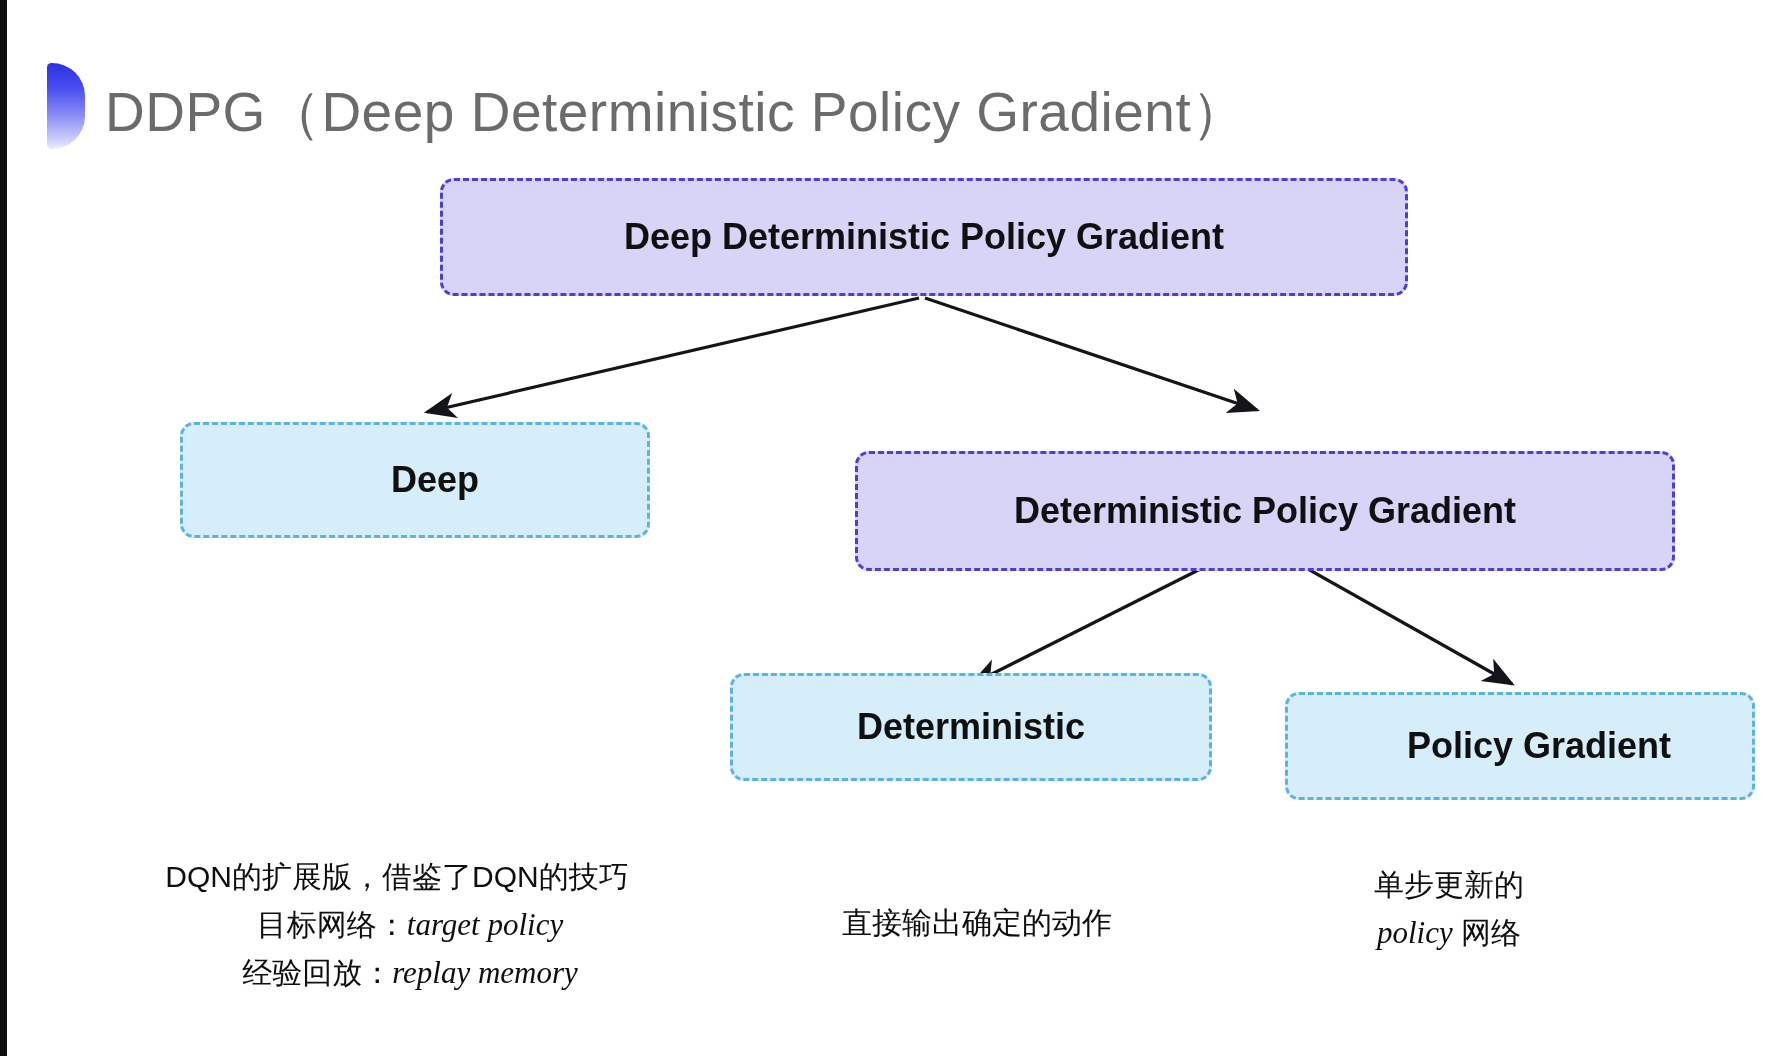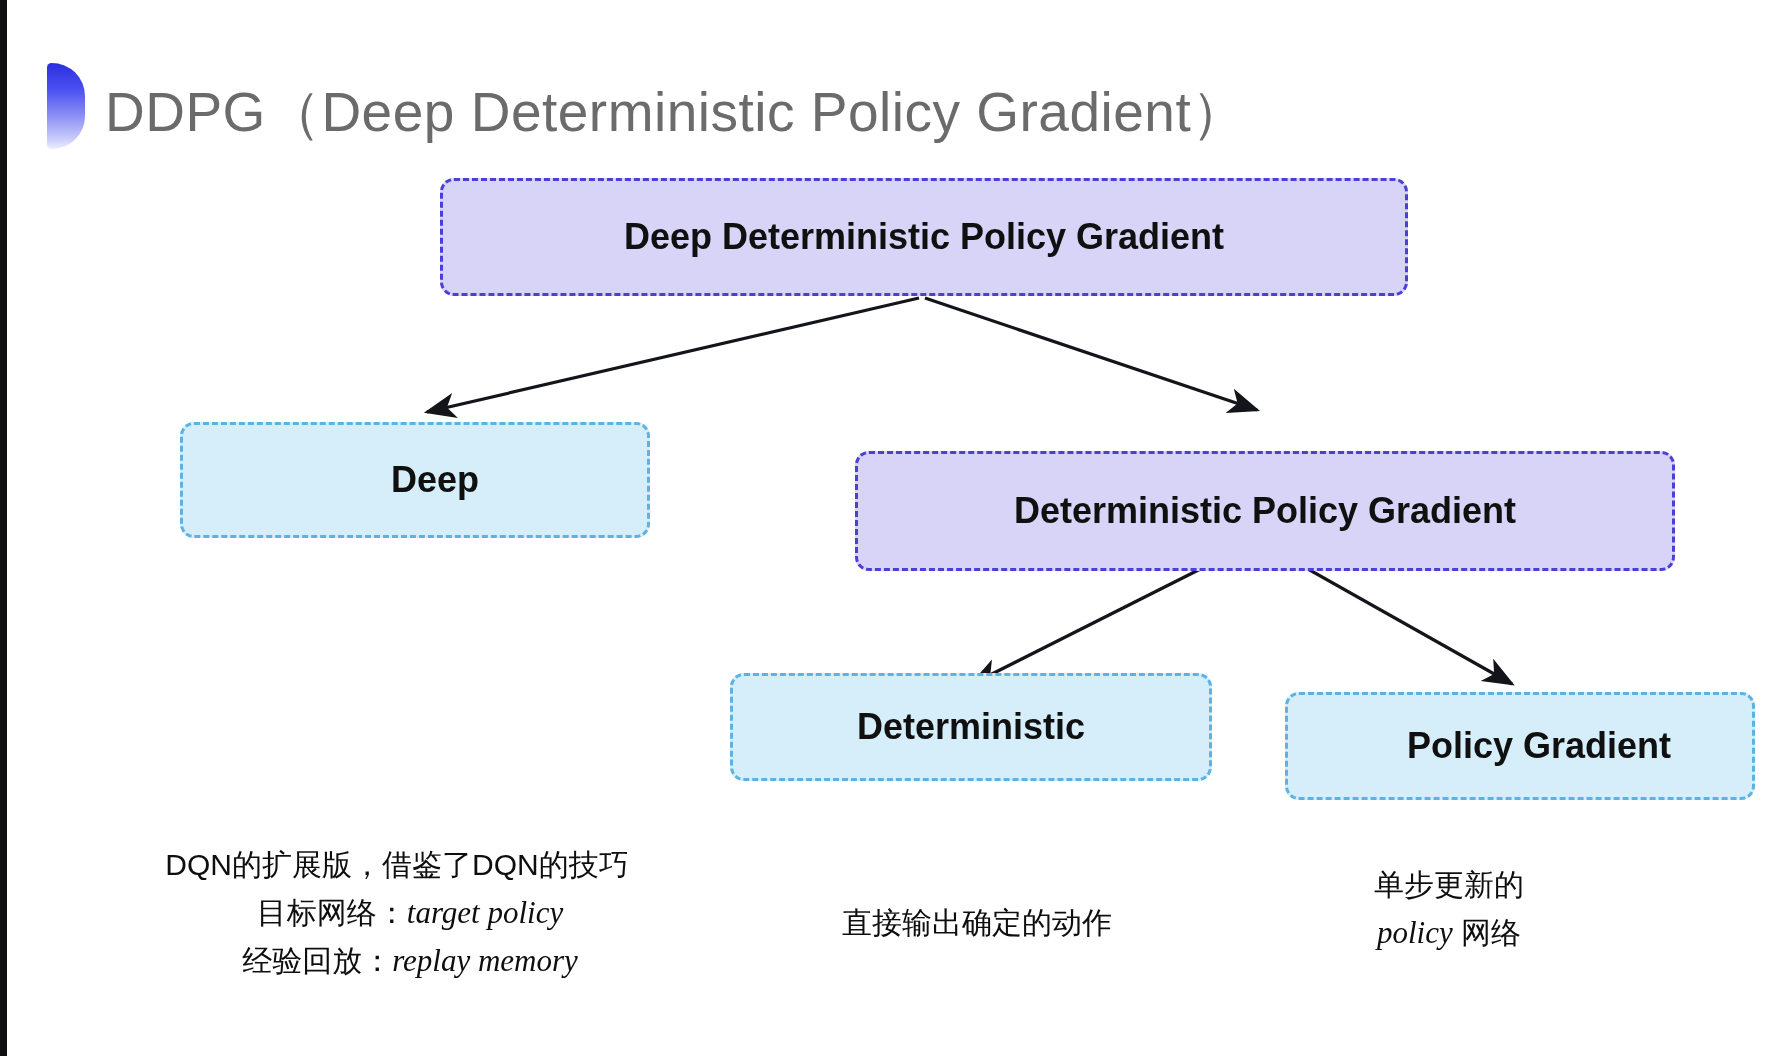--- a/index.html
+++ b/index.html
@@ -117,21 +117,21 @@
     font-size: 31px;
     white-space: nowrap;
   }
   .caption .line {
     display: block;
     white-space: nowrap;
   }
 
   #caption-deep  { left: 110px; top: 842px; width: 560px; }
   #caption-deep .line { text-align: center; }
-  #caption-deep .line.l1 { padding-left: 0px; }
+  #caption-deep .line.l1 { padding-left: 0px; margin-top: 12px; }
   #caption-deep .line.l2 { padding-left: 26px; }
   #caption-deep .line.l3 { padding-left: 26px; }
 
   #caption-det   { left: 760px; top: 862px; width: 420px; margin-top: 38px; }
   #caption-pg    { left: 1264px; top: 862px; width: 356px; }
 </style>
 </head>
 <body>
 
 <div id="slide">

